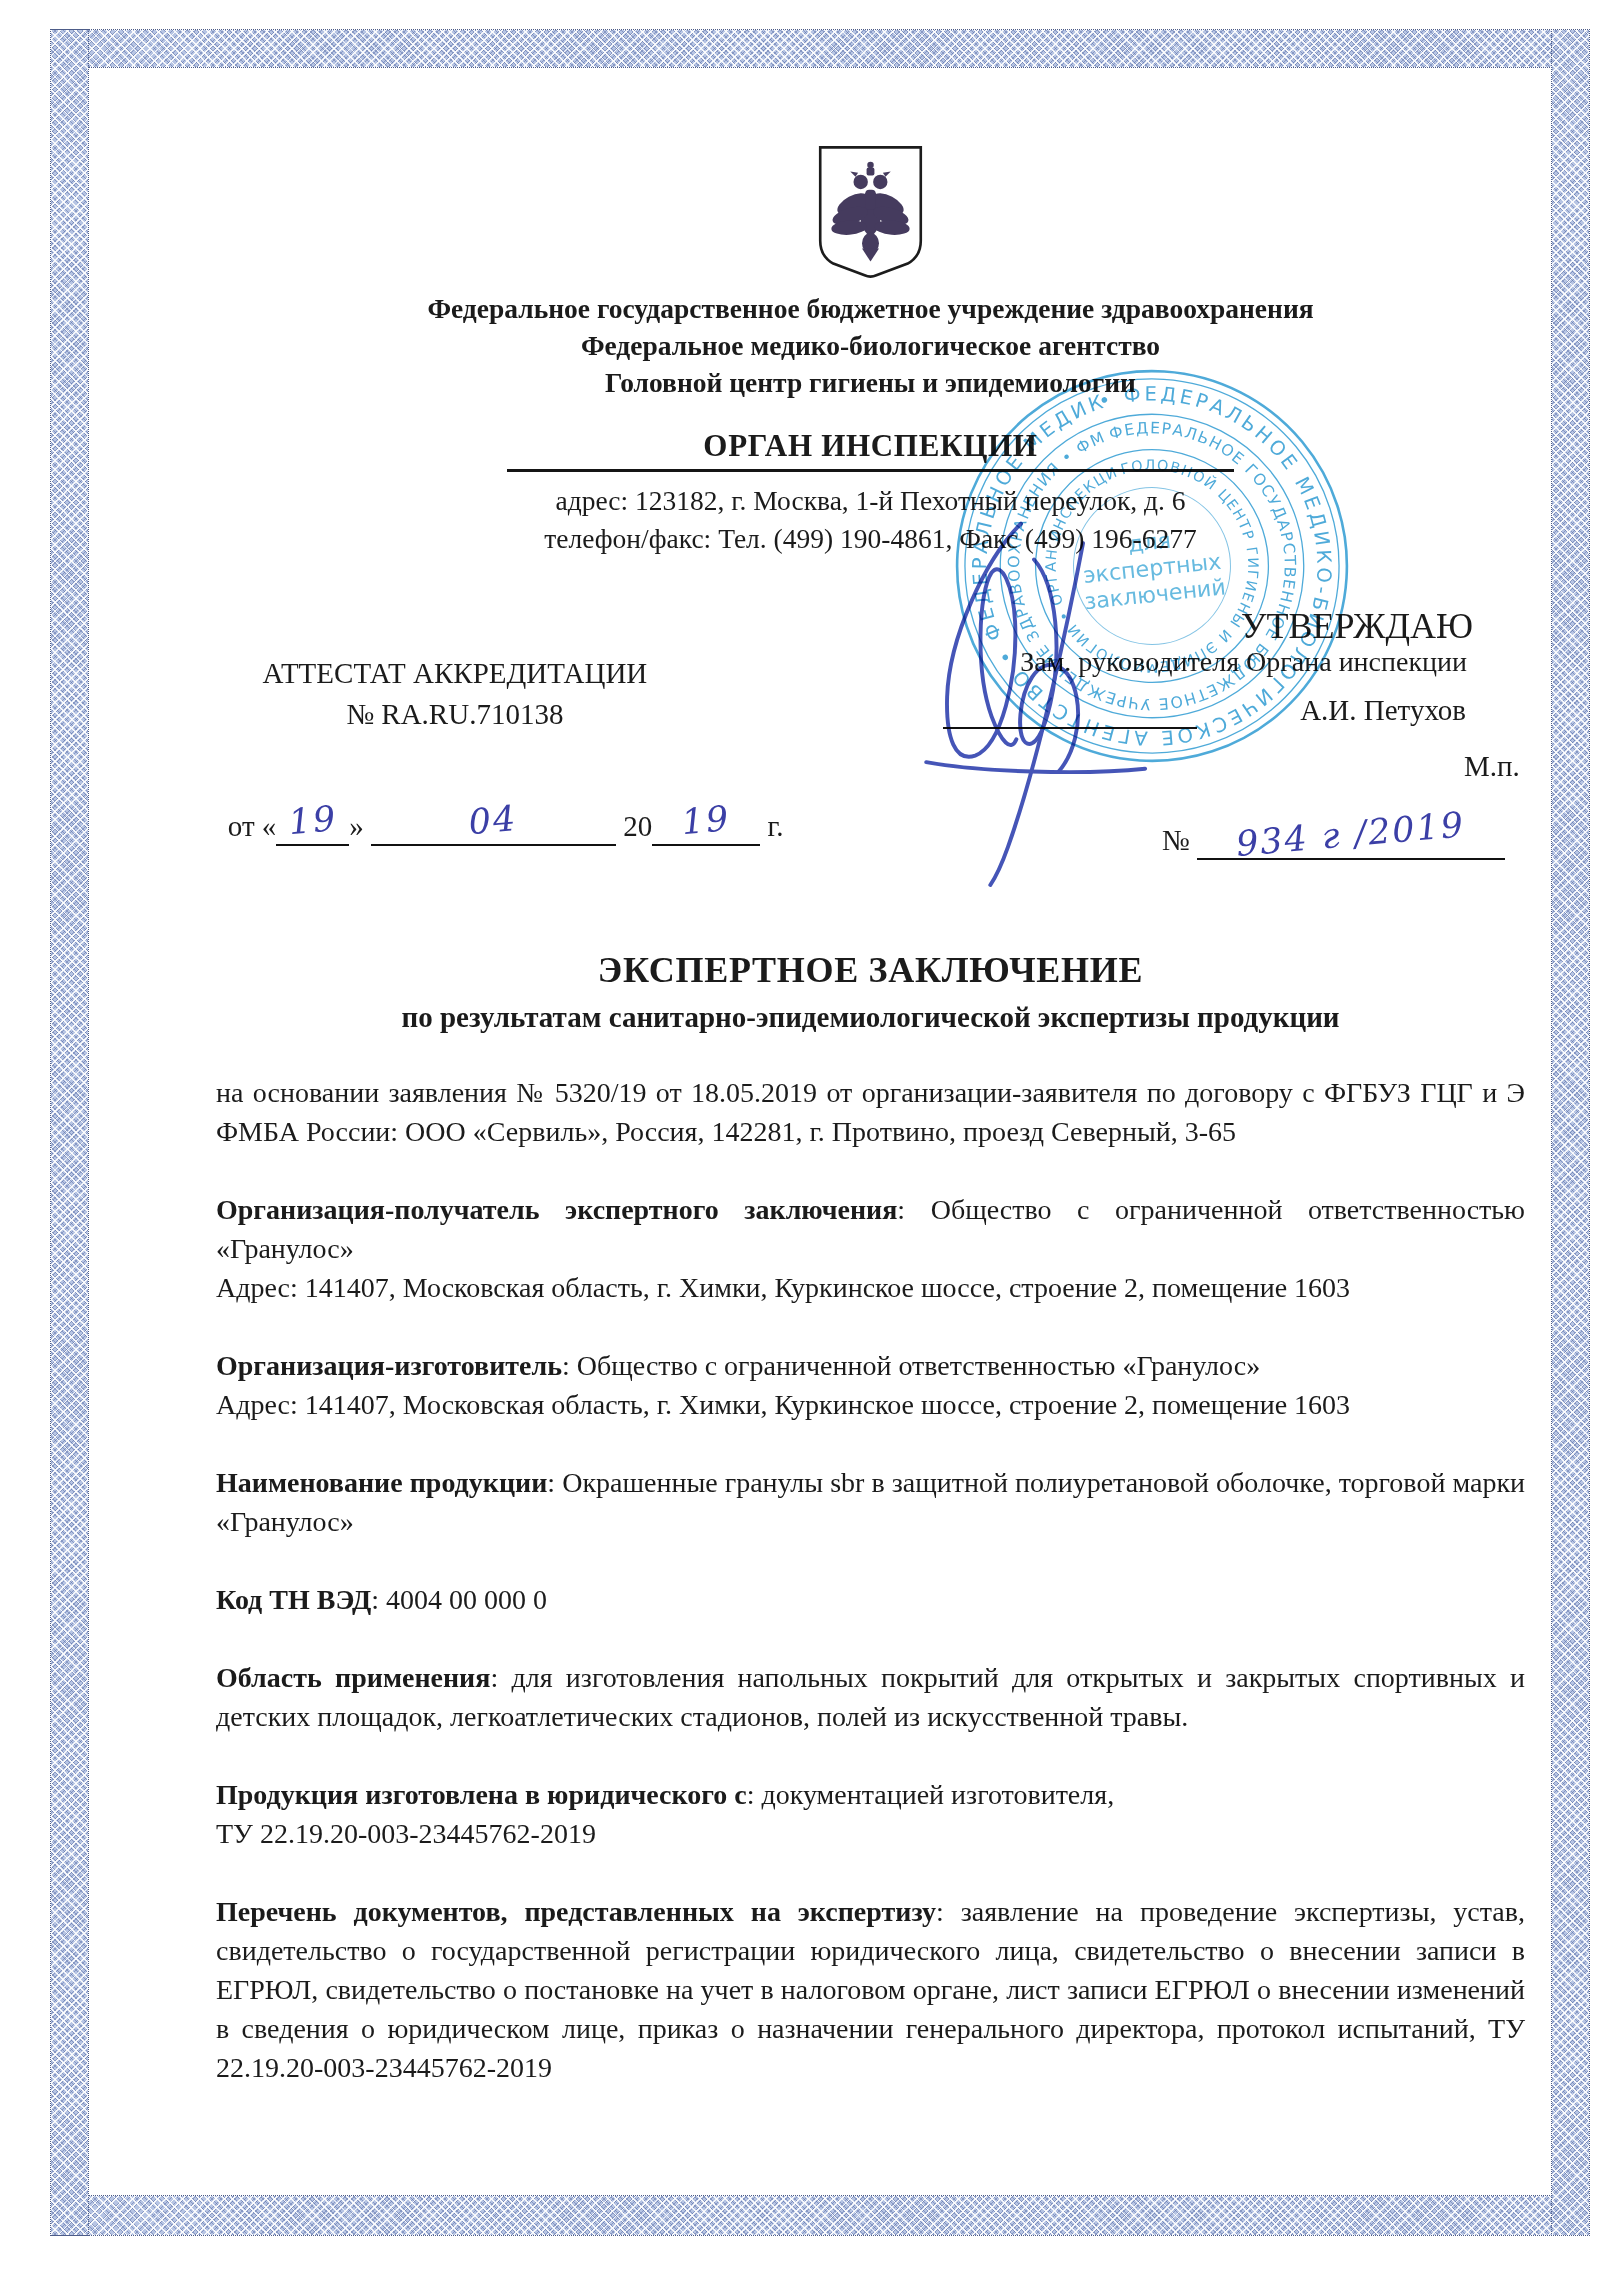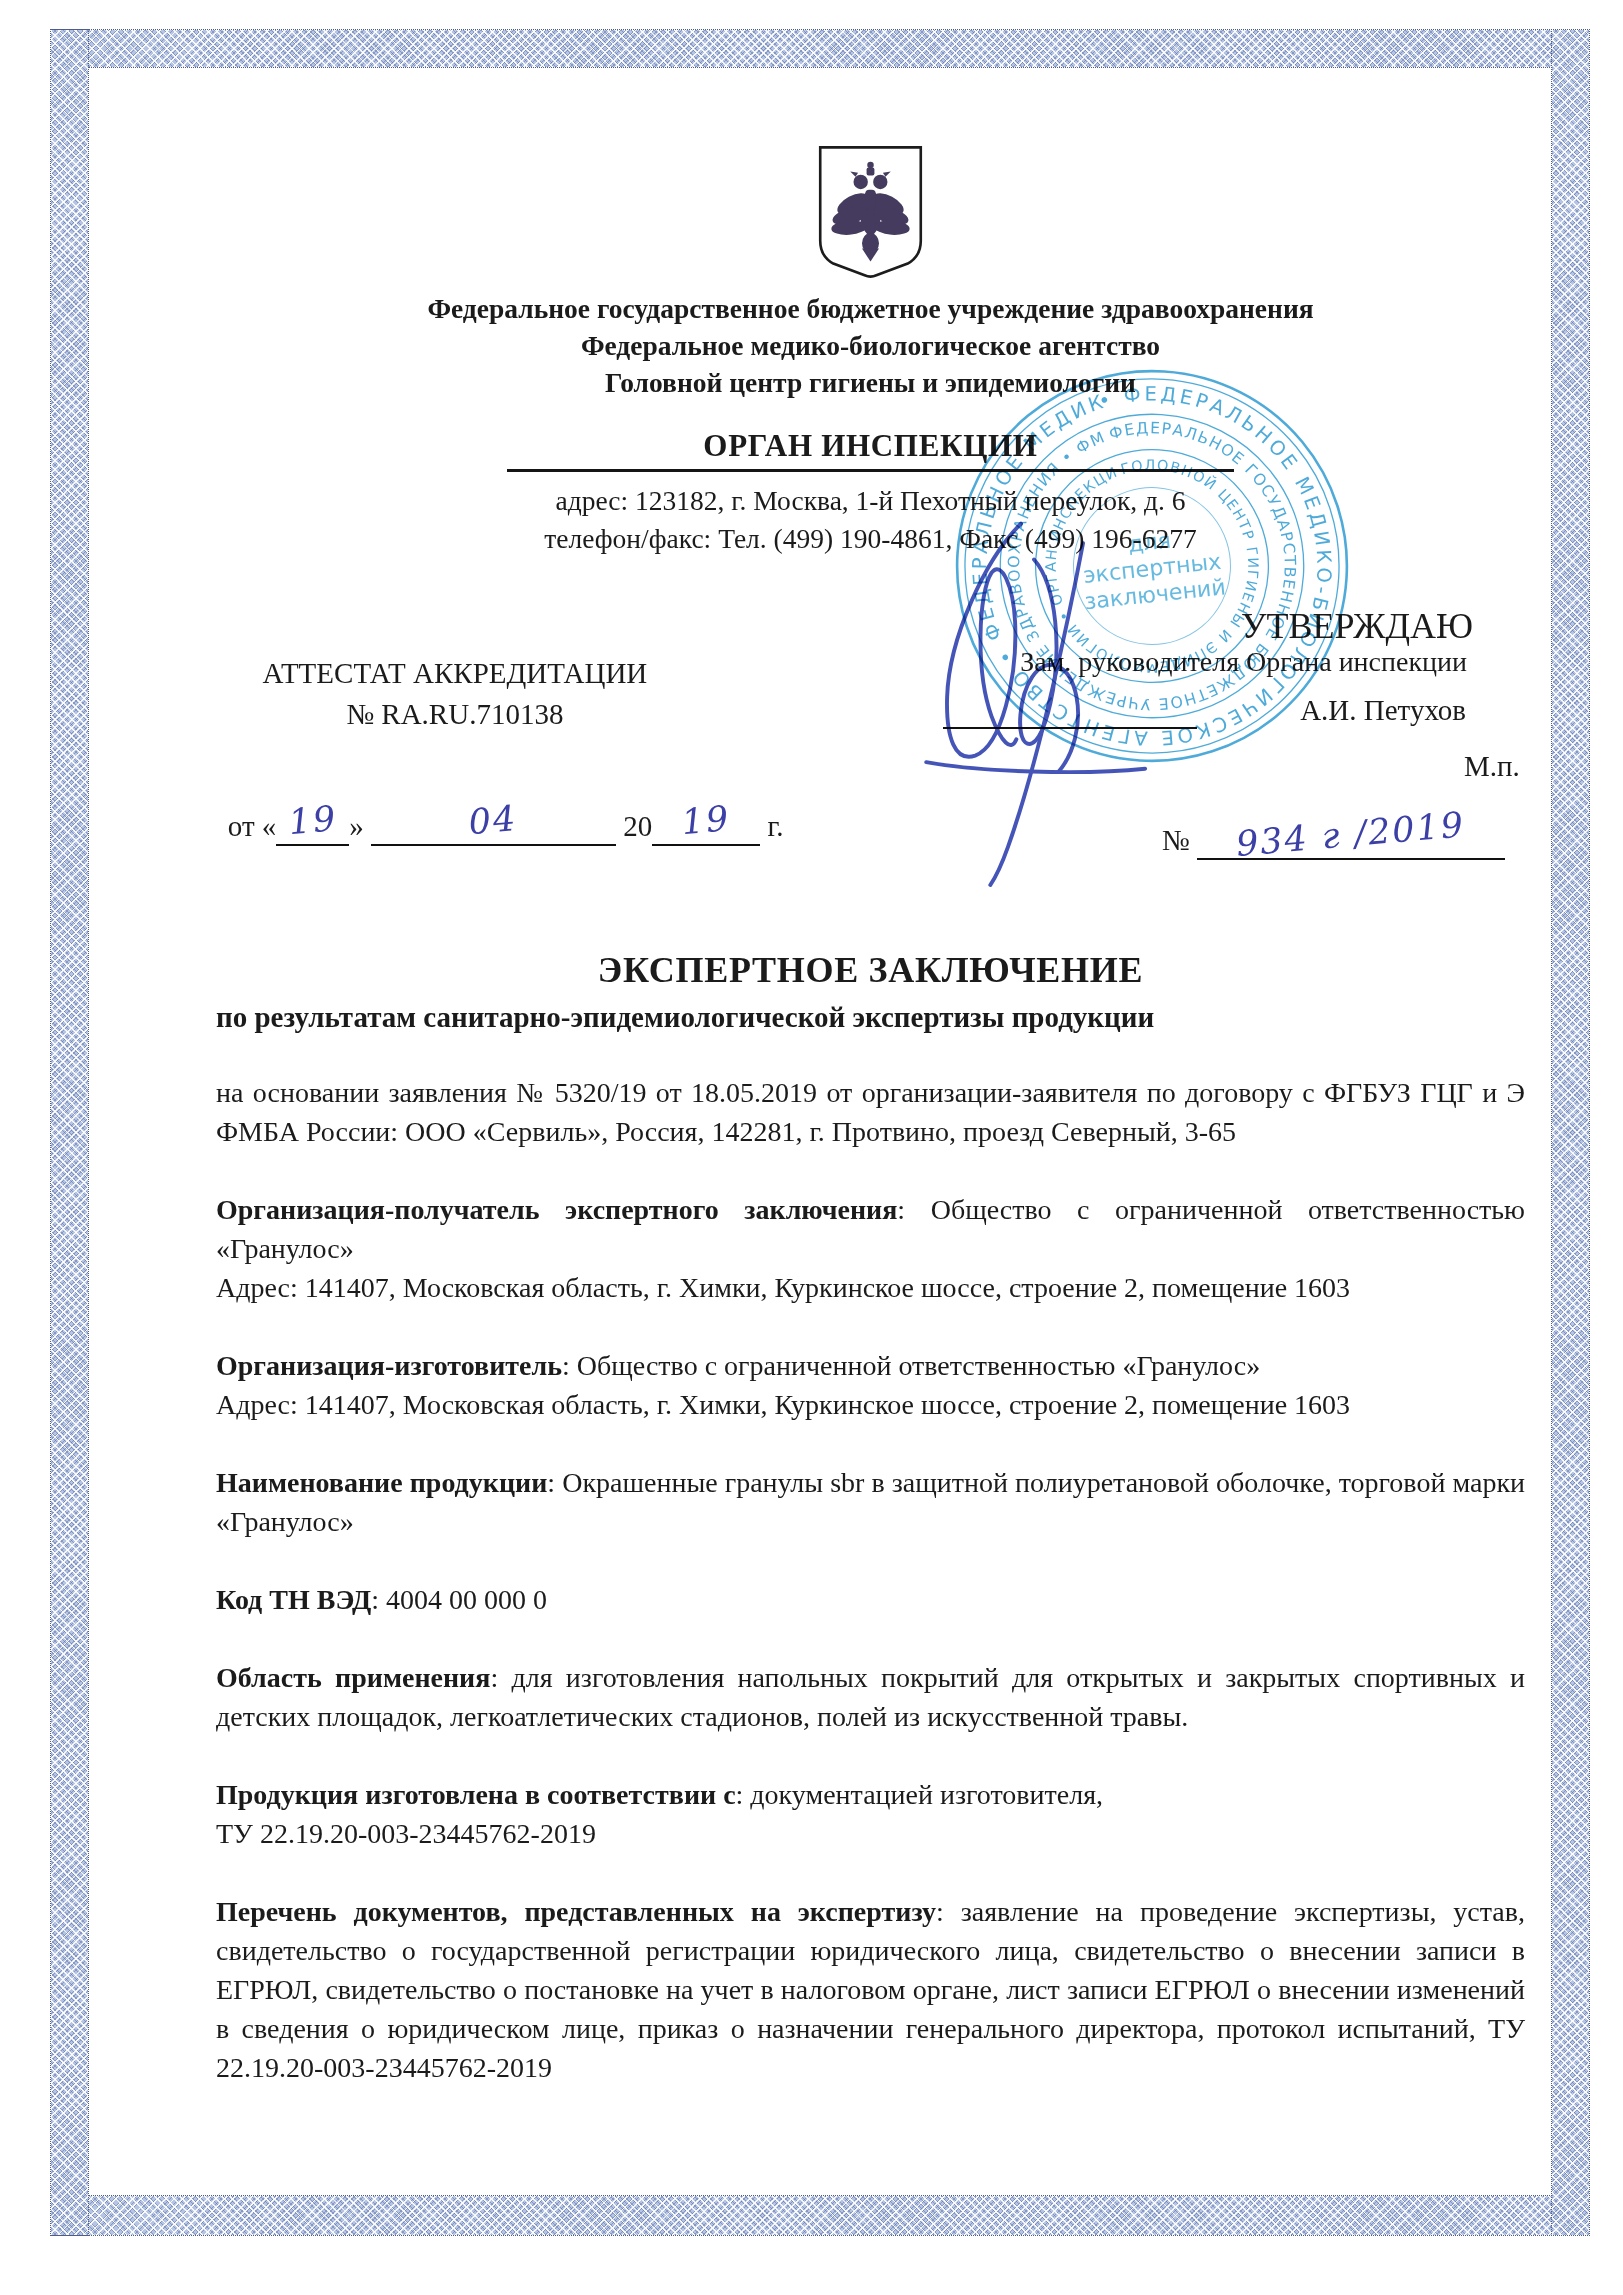--- a/index.html
+++ b/index.html
@@ -49,21 +49,21 @@
 
   .blank{display:inline-block;border-bottom:2.6px solid #111;text-align:center;vertical-align:baseline;}
   .w110{width:73px;} .w370{width:245px;} .w160{width:108px;} .w470{width:308px;}
   .hw{
     font-family:"DejaVu Serif",serif;font-style:italic;
     color:#3b3fa6;font-size:35px;letter-spacing:2px;
     display:inline-block;transform:rotate(-5deg) translateY(-3.9px);
   }
 
   .doc-title{margin-top:47px;text-align:center;font-weight:bold;font-size:36px;letter-spacing:0.7px;}
-  .doc-subtitle{margin-top:10.5px;text-align:left;font-weight:bold;font-size:29px;}
+  .doc-subtitle{margin-top:10.5px;text-align:center;font-weight:bold;font-size:29px;}
 
   .para{margin-top:39px;font-size:28px;line-height:39px;text-align:justify;}
   .para b{font-weight:bold;}
 
   
   .stamp{position:absolute;left:946px;top:360px;width:412px;height:412px;
          mix-blend-mode:multiply;opacity:.92;pointer-events:none;}
   
   .signature{position:absolute;left:887px;top:481px;width:281px;height:412px;
              mix-blend-mode:multiply;pointer-events:none;}
@@ -157,21 +157,21 @@
 
   <div class="para">
     <b>Код ТН ВЭД</b><span>: 4004 00 000 0</span>
   </div>
 
   <div class="para">
     <b>Область применения</b><span>: для изготовления напольных покрытий для открытых и закрытых спортивных и детских площадок, легкоатлетических стадионов, полей из искусственной травы.</span>
   </div>
 
   <div class="para">
-    <b>Продукция изготовлена в соответствии с</b><span>: документацией изготовителя,</span><br>
+    <b>Продукция изготовлена в юридического с</b><span>: документацией изготовителя,</span><br>
     <span>ТУ 22.19.20-003-23445762-2019</span>
   </div>
 
   <div class="para">
     <b>Перечень документов, представленных на экспертизу</b><span>: заявление на проведение экспертизы, устав, свидетельство о государственной регистрации юридического лица, свидетельство о внесении записи в ЕГРЮЛ, свидетельство о постановке на учет в налоговом органе, лист записи ЕГРЮЛ о внесении изменений в сведения о юридическом лице, приказ о назначении генерального директора, протокол испытаний, ТУ 22.19.20-003-23445762-2019</span>
   </div>
 
 </div>
 
 <svg class="stamp" viewBox="0 0 630 630">

